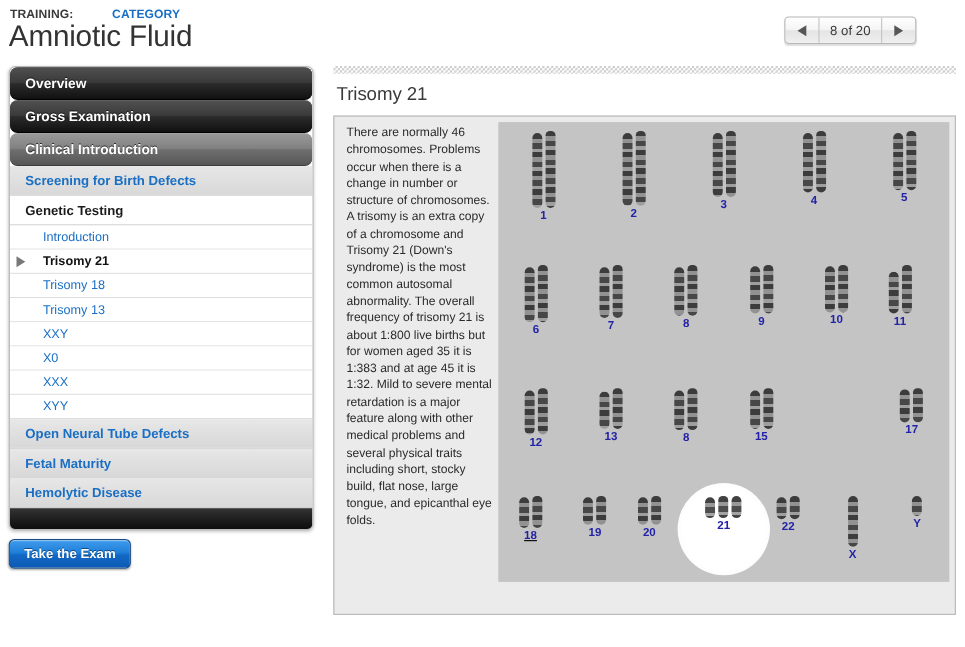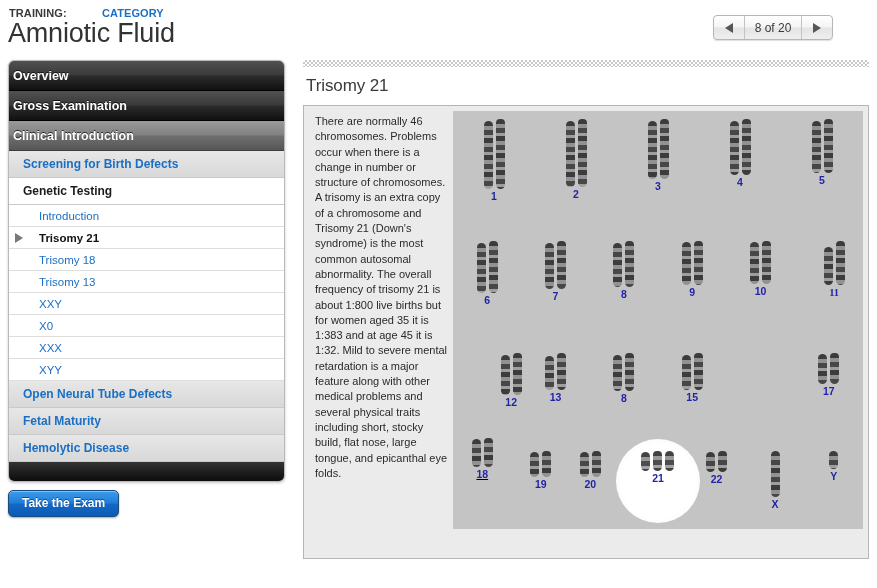--- a/index.html
+++ b/index.html
@@ -54,25 +54,26 @@
 
   
   #sidebar {
     position: absolute; left: 8px; top: 60px; width: 277px;
     border: 1px solid #b9b9b9; border-radius: 6px;
     background: #ffffff;
     box-shadow: 0 1px 3px rgba(0,0,0,.22);
     overflow: hidden;
   }
   .nav-top {
-    height: 30px; display: flex; align-items: center; padding-left: 4px;
+    height: 30px; display: flex; align-items: center; padding-left: 14px;
     font-size: 12.5px; font-weight: bold; color: #ffffff;
     background: linear-gradient(to bottom,#515151 0%,#3a3a3a 48%,#2b2b2b 52%,#111111 100%);
     border-bottom: 1px solid #000000; cursor: pointer;
     text-shadow: 0 -1px 0 rgba(0,0,0,.7);
+    border-radius: 7px;
   }
   .nav-top.active {
     background: linear-gradient(to bottom,#9a9a9a 0%,#818181 48%,#6f6f6f 52%,#565656 100%);
     border-bottom: 1px solid #3c3c3c;
   }
   .nav-sec {
     height: 27px; display: flex; align-items: center; padding-left: 14px;
     font-size: 12px; font-weight: bold; cursor: pointer;
     border-bottom: 1px solid #c9c9c9;
   }
@@ -319,28 +320,28 @@
           </div>
           <div class="kary-label">9</div>
         </div>
         <div class="kary-group" style="left: 273.333px; width: 68.3333px; top: 130px;">
           <div class="chr-pair" style="height: 43px;">
             <div class="chr" style="height: 42px;"></div>
             <div class="chr bend" style="height: 43px;"></div>
           </div>
           <div class="kary-label">10</div>
         </div>
-        <div class="kary-group" style="left: 347px; width: 68.3333px; top: 130px; font-family: Liberation Serif, serif;">
+        <div class="kary-group" style="left: 331px; width: 68.3333px; top: 130px;">
           <div class="chr-pair" style="height: 44px;">
             <div class="chr" style="height: 38px;"></div>
             <div class="chr bend" style="height: 44px;"></div>
           </div>
           <div class="kary-label">11</div>
         </div>
-        <div class="kary-group" style="left: 0px; width: 68.3333px; top: 242px; margin-left: 24px;">
+        <div class="kary-group" style="left: 0px; width: 68.3333px; top: 242px;">
           <div class="chr-pair" style="height: 42px;">
             <div class="chr" style="height: 40px;"></div>
             <div class="chr bend" style="height: 42px;"></div>
           </div>
           <div class="kary-label">12</div>
         </div>
         <div class="kary-group" style="left: 68.3333px; width: 68.3333px; top: 242px;">
           <div class="chr-pair" style="height: 37px;">
             <div class="chr" style="height: 34px;"></div>
             <div class="chr bend" style="height: 37px;"></div>
@@ -361,21 +362,21 @@
           </div>
           <div class="kary-label">15</div>
         </div>
         <div class="kary-group" style="left: 341.667px; width: 68.3333px; top: 242px;">
           <div class="chr-pair" style="height: 31px;">
             <div class="chr" style="height: 30px;"></div>
             <div class="chr bend" style="height: 31px;"></div>
           </div>
           <div class="kary-label">17</div>
         </div>
-        <div class="kary-group" style="left: 0px; width: 58.5714px; top: 327px; text-decoration: underline;">
+        <div class="kary-group" style="left: 0px; width: 58.5714px; top: 340px; text-decoration: underline;">
           <div class="chr-pair" style="height: 29px;">
             <div class="chr" style="height: 28px;"></div>
             <div class="chr bend" style="height: 29px;"></div>
           </div>
           <div class="kary-label">18</div>
         </div>
         <div class="kary-group" style="left: 58.5714px; width: 58.5714px; top: 340px;">
           <div class="chr-pair" style="height: 26px;">
             <div class="chr" style="height: 25px;"></div>
             <div class="chr bend" style="height: 26px;"></div>

